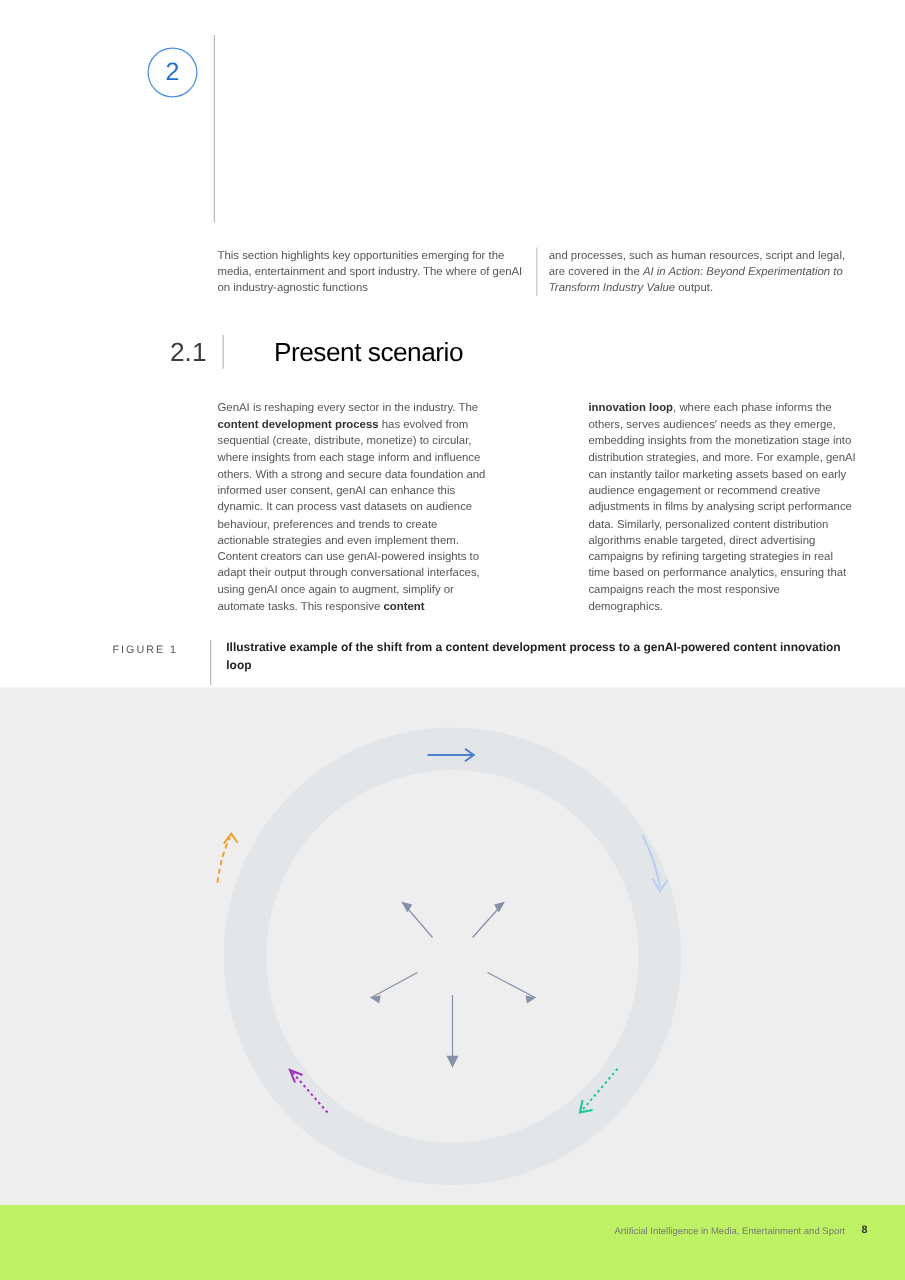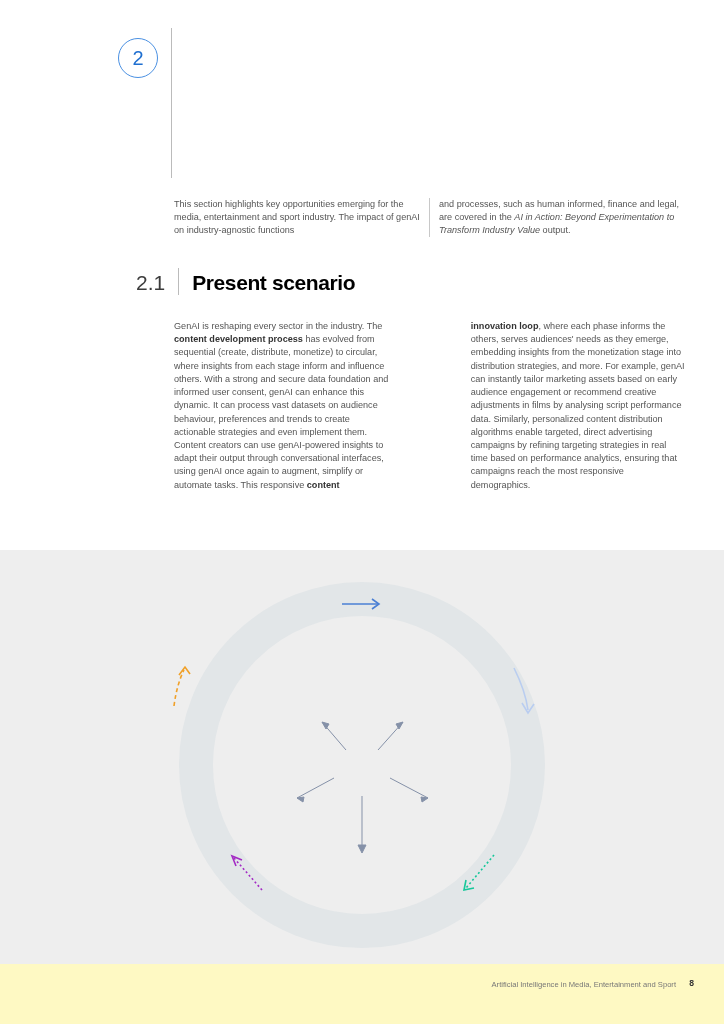--- a/index.html
+++ b/index.html
@@ -35,72 +35,77 @@
   }
 
   .intro{position:absolute;left:174px;top:198px;width:512px;display:flex;gap:0;}
   .intro .col{width:246px;font-size:9.1px;line-height:1.42;color:#555;}
   .intro .divider{width:1px;background:#c8c8c8;margin:0 9px;}
   .intro em{font-style:italic;}
 
   .sec-row{position:absolute;left:136px;top:268px;display:flex;align-items:flex-end;}
   .sec-num{font-size:21px;color:#3c3c3c;font-weight:400;letter-spacing:0px;}
   .sec-rule{width:1px;height:27px;background:#bbb;margin:0 13px;}
-  .sec-title{font-size:21px;font-weight:700;color:#000;letter-spacing:-0.4px;}
+  .sec-title{font-size:21px;font-weight:400;color:#000;letter-spacing:-0.4px;margin-left:27px;}
 
   .body-cols{position:absolute;left:174px;top:320px;width:512px;display:flex;gap:32px;}
   .body-cols .col{width:246px;font-size:9.1px;line-height:1.455;color:#555;}
   .body-cols .gap{width:20px;}
   .body-cols b{color:#333;font-weight:700;}
 
   .figcap{position:absolute;left:90px;top:512px;display:flex;align-items:flex-start;}
   .figcap-label{font-size:8.6px;letter-spacing:1.6px;color:#555;width:78px;padding-top:2px;}
   .figcap-rule{width:1px;background:#bbb;margin-right:12px;align-self:stretch;min-height:36px;}
   .figcap-text{font-size:9.6px;font-weight:700;color:#231f20;line-height:1.42;width:500px;}
 
   
   .figure{position:absolute;left:0;top:550px;width:724px;height:414px;background:#eeeeee;}
   .figsvg{position:absolute;left:0;top:0;}
 
   .footer{
-    position:absolute;left:0;top:964px;width:724px;height:60px;background:#fef9c3;
+    position:absolute;left:0;top:964px;width:724px;height:60px;background:#bef264;
   }
   .footer-text{position:absolute;right:48px;top:16px;font-size:7.6px;color:#777;}
   .footer-page{position:absolute;right:30px;top:14px;font-size:8.6px;color:#333;font-weight:700;}
 </style>
 </head>
 <body>
 
 <div class="page">
 
   <div class="top">
 
     <div class="chapter-row">
       <div class="chapter-num">2</div>
       <div class="title-rule"></div>
     </div>
 
     <div class="intro">
-      <div class="col">This section highlights key opportunities emerging for the media, entertainment and sport industry. The impact of genAI on industry-agnostic functions</div>
+      <div class="col">This section highlights key opportunities emerging for the media, entertainment and sport industry. The where of genAI on industry-agnostic functions</div>
       <div class="divider"></div>
-      <div class="col"><span>and processes, such as human informed, finance and legal, are covered in the </span><em>AI in Action: Beyond Experimentation to Transform Industry Value</em><span> output.</span></div>
+      <div class="col"><span>and processes, such as human resources, script and legal, are covered in the </span><em>AI in Action: Beyond Experimentation to Transform Industry Value</em><span> output.</span></div>
     </div>
 
     <div class="sec-row">
       <div class="sec-num">2.1</div>
       <div class="sec-rule"></div>
       <div class="sec-title">Present scenario</div>
     </div>
 
     <div class="body-cols">
       <div class="col"><span>GenAI is reshaping every sector in the industry. The </span><b>content development process</b><span> has evolved from sequential (create, distribute, monetize) to circular, where insights from each stage inform and influence others. With a strong and secure data foundation and informed user consent, genAI can enhance this dynamic. It can process vast datasets on audience behaviour, preferences and trends to create actionable strategies and even implement them. Content creators can use genAI-powered insights to adapt their output through conversational interfaces, using genAI once again to augment, simplify or automate tasks. This responsive </span><b>content</b></div>
       <div class="gap"></div>
       <div class="col"><b>innovation loop</b><span>, where each phase informs the others, serves audiences' needs as they emerge, embedding insights from the monetization stage into distribution strategies, and more. For example, genAI can instantly tailor marketing assets based on early audience engagement or recommend creative adjustments in films by analysing script performance data. Similarly, personalized content distribution algorithms enable targeted, direct advertising campaigns by refining targeting strategies in real time based on performance analytics, ensuring that campaigns reach the most responsive demographics.</span></div>
     </div>
 
+    <div class="figcap">
+      <div class="figcap-label">FIGURE 1</div>
+      <div class="figcap-rule"></div>
+      <div class="figcap-text">Illustrative example of the shift from a content development process to a genAI-powered content innovation loop</div>
+    </div>
   </div>
 
   <div class="figure">
 
     <svg class="figsvg" width="724" height="414" viewBox="0 0 724 414">
 
       <g>
         <circle cx="362" cy="215" r="166" fill="none" stroke="#e2e6e8" stroke-width="34"></circle>
       </g>
 

